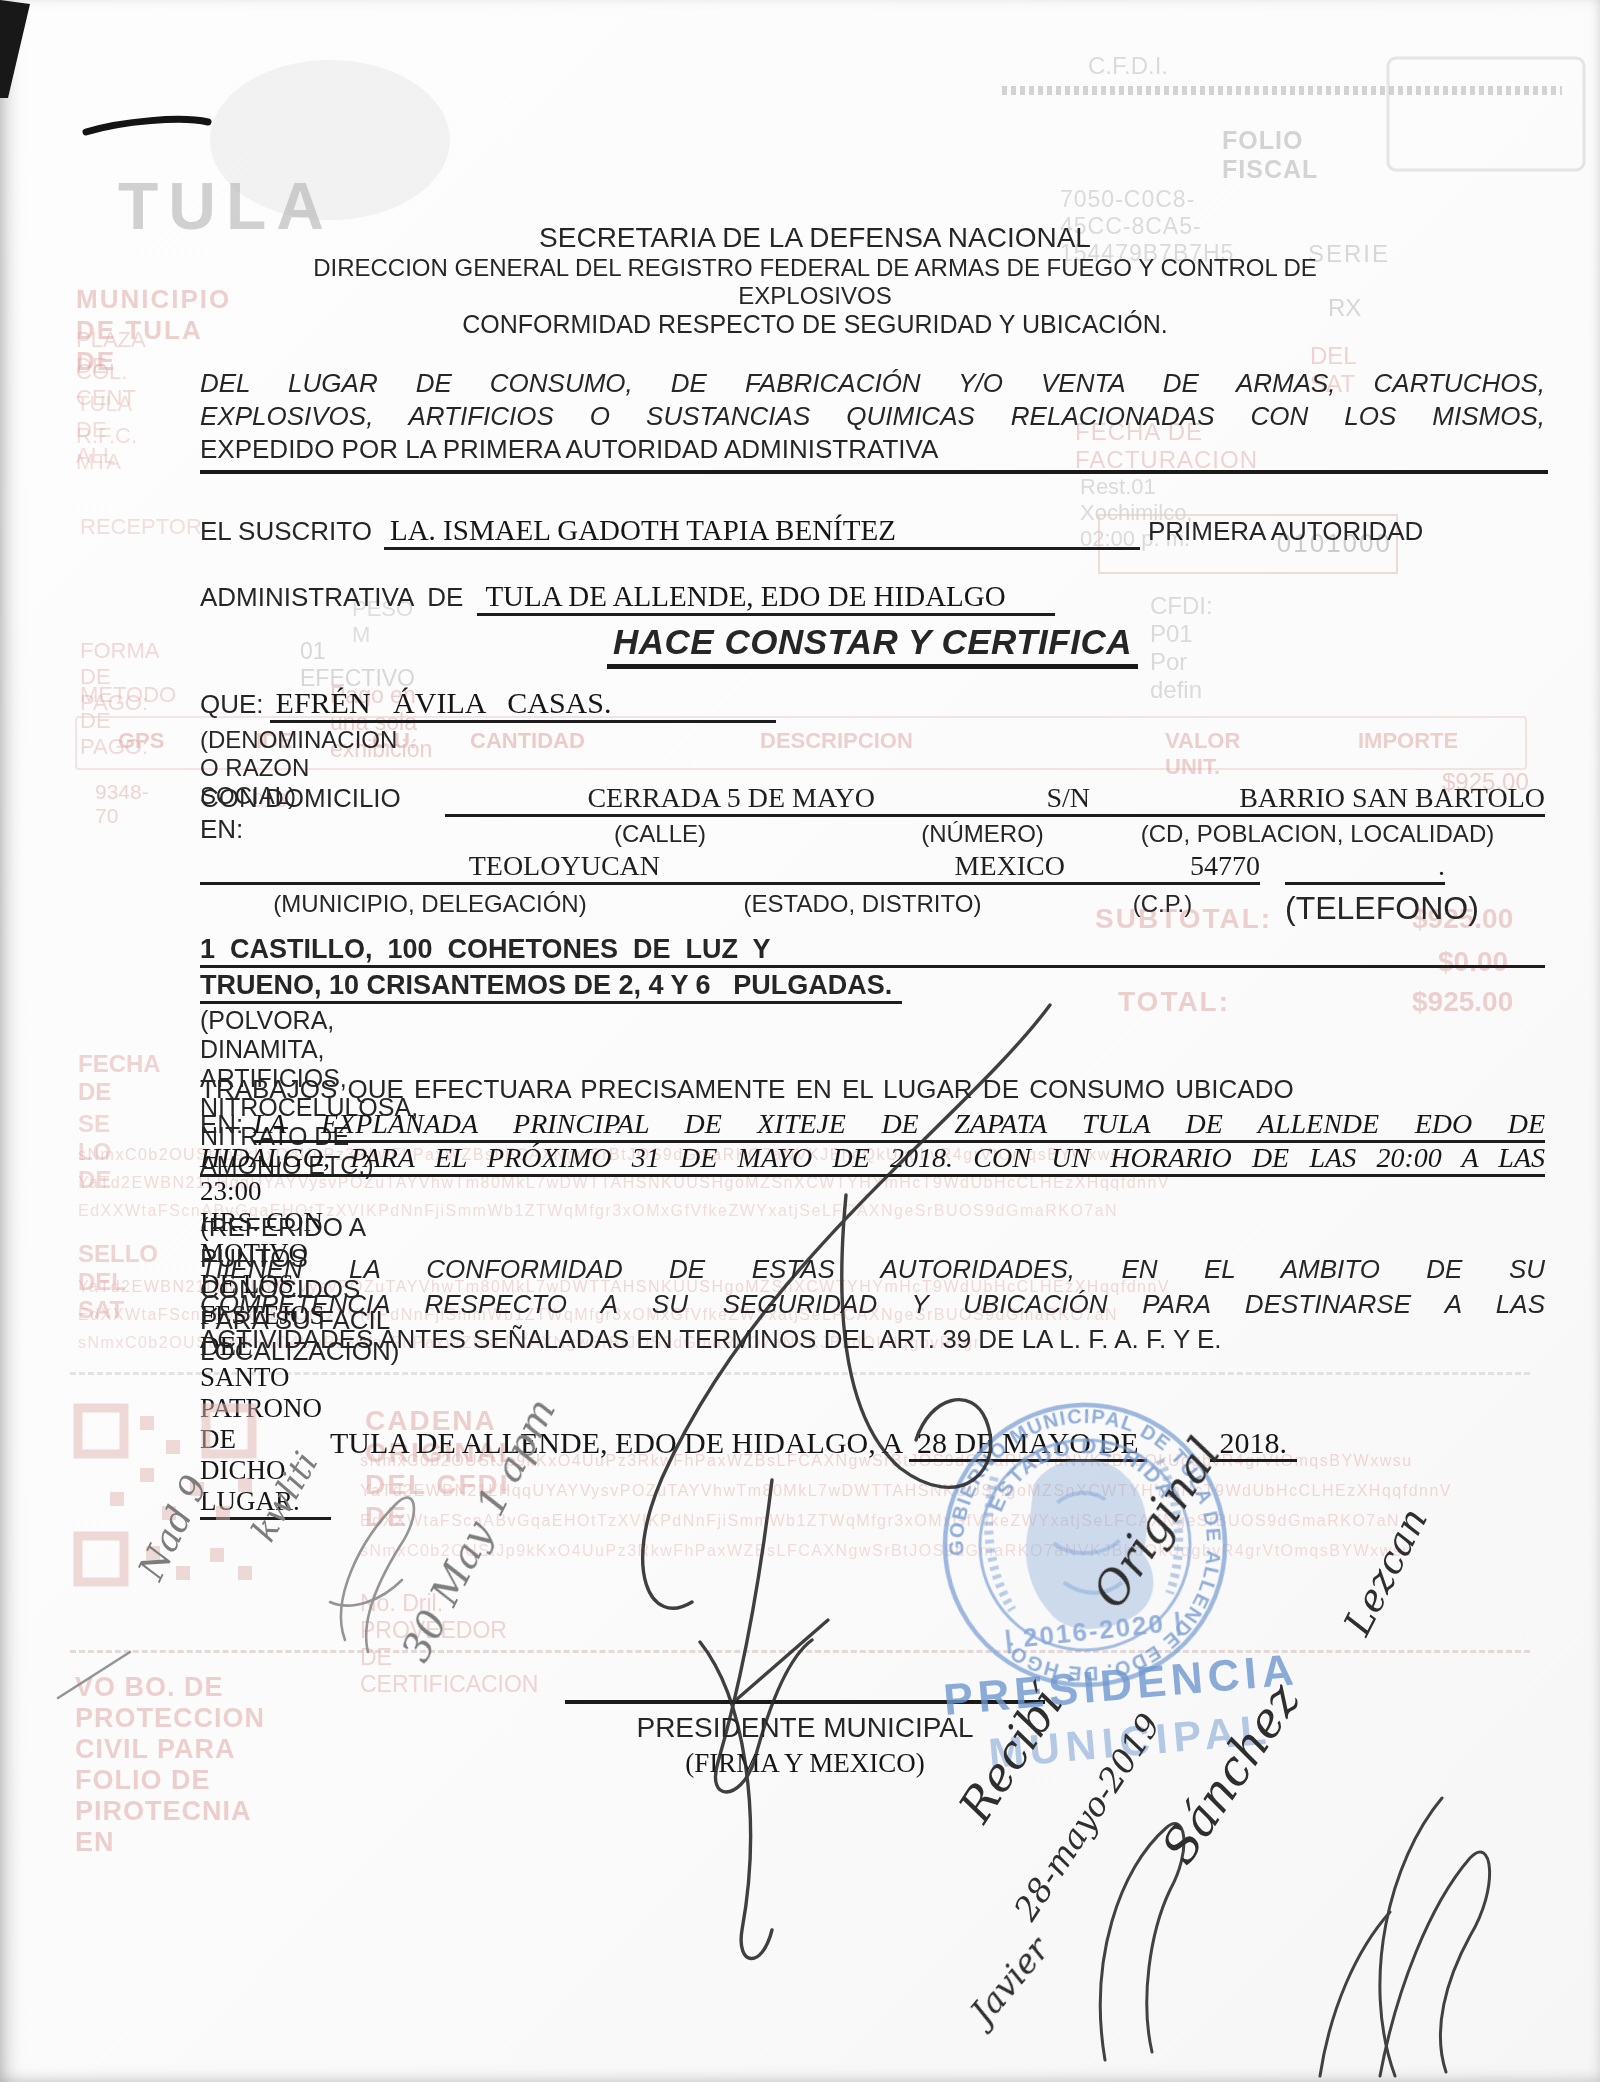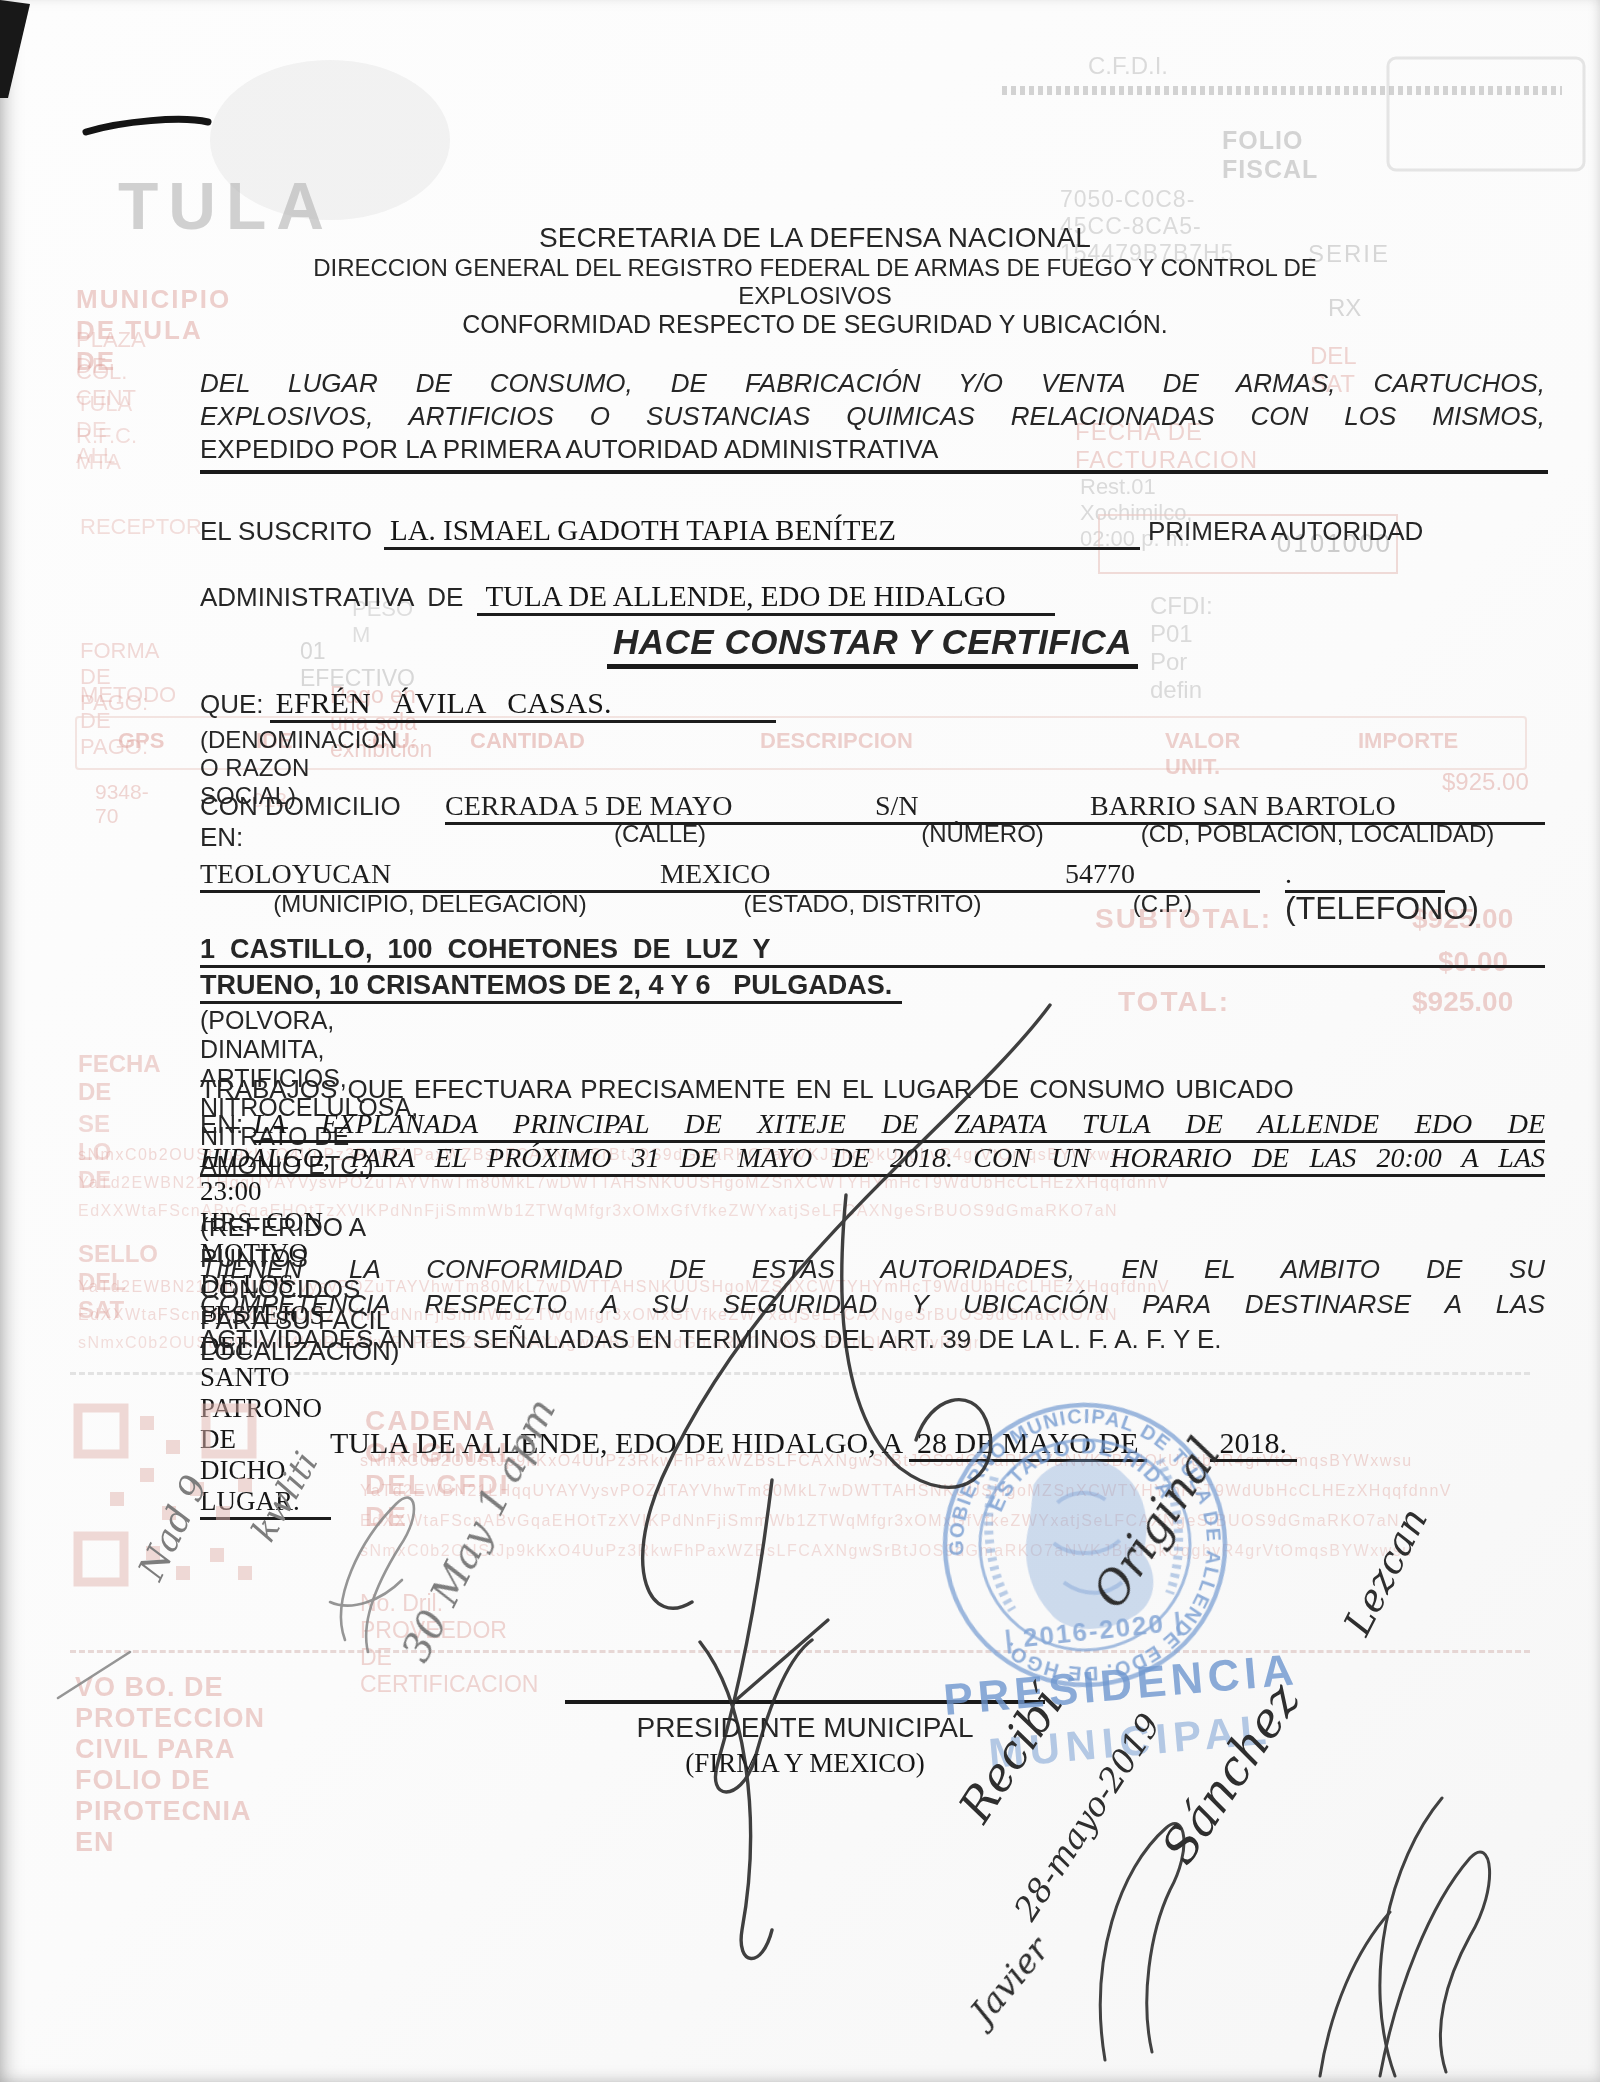--- a/index.html
+++ b/index.html
@@ -8,21 +8,21 @@
         box-shadow:inset 14px 0 22px -14px #9a9a9a, inset -8px 0 14px -10px #c9c9c9, inset 0 -10px 18px -12px #bdbdbd;
         font-family:"Liberation Sans",sans-serif;color:#1f1f1f;}
   .abs{position:absolute;}
   
   .sans{font-family:"Liberation Sans",sans-serif;color:#262626;}
   .serif{font-family:"Liberation Serif",serif;color:#161616;}
   .ctr{text-align:center;}
   .jst{text-align:justify;text-align-last:justify;font-style:italic;}
   .ul{border-bottom:3px solid #1d1d1d;}
   .row{display:flex;align-items:baseline;}
-  .seg{border-bottom:3px solid #1d1d1d;text-align:left;font-family:"Liberation Serif",serif;white-space:nowrap;margin-top:8px;}
+  .seg{border-bottom:3px solid #1d1d1d;text-align:right;font-family:"Liberation Serif",serif;white-space:nowrap;}
   
   .bg-gray{color:#b3b3b3;}
   .bg-pink{color:#dfa49e;}
   .bld{font-weight:bold;}
   .gib{font-size:16px;letter-spacing:1.5px;white-space:nowrap;overflow:hidden;}
   .dash{border-top:3px dashed #d8bcb8;opacity:.55;}
   
   .hand{font-family:"DejaVu Serif",serif;font-style:italic;transform-origin:0 0;white-space:nowrap;}
   .pencil{color:#7d7d7d;}
   .pen{color:#2e2e2e;}

